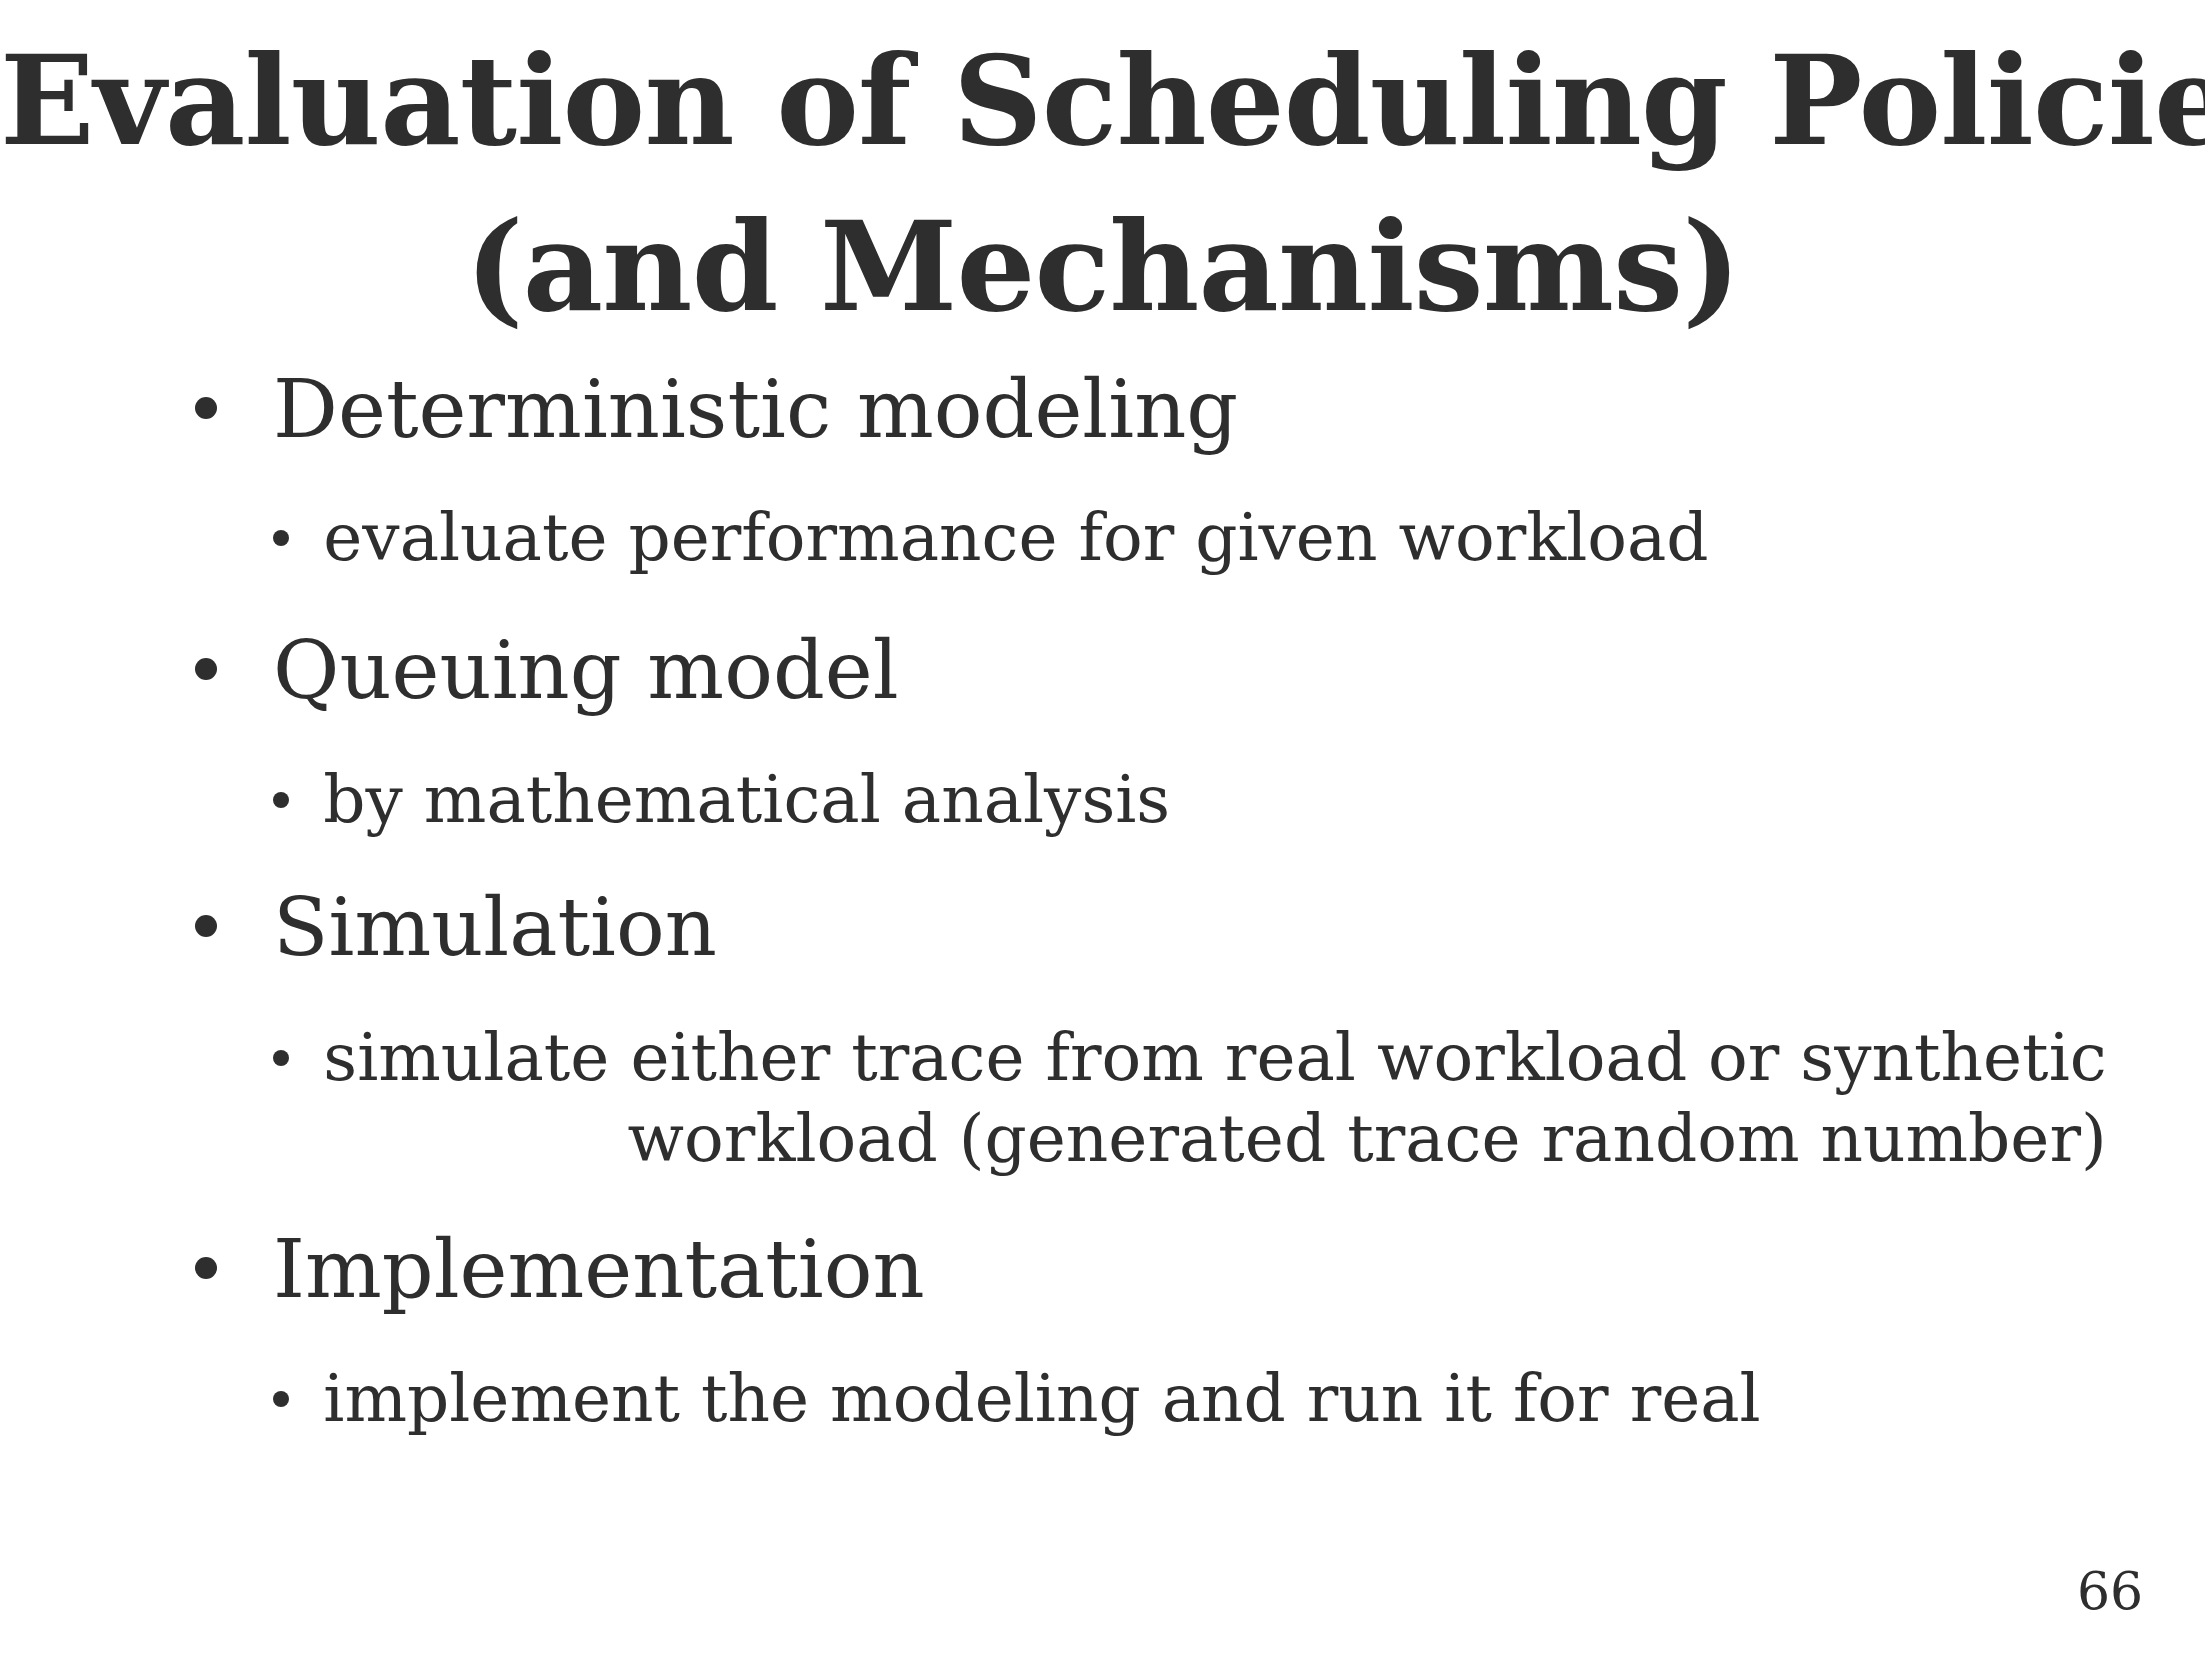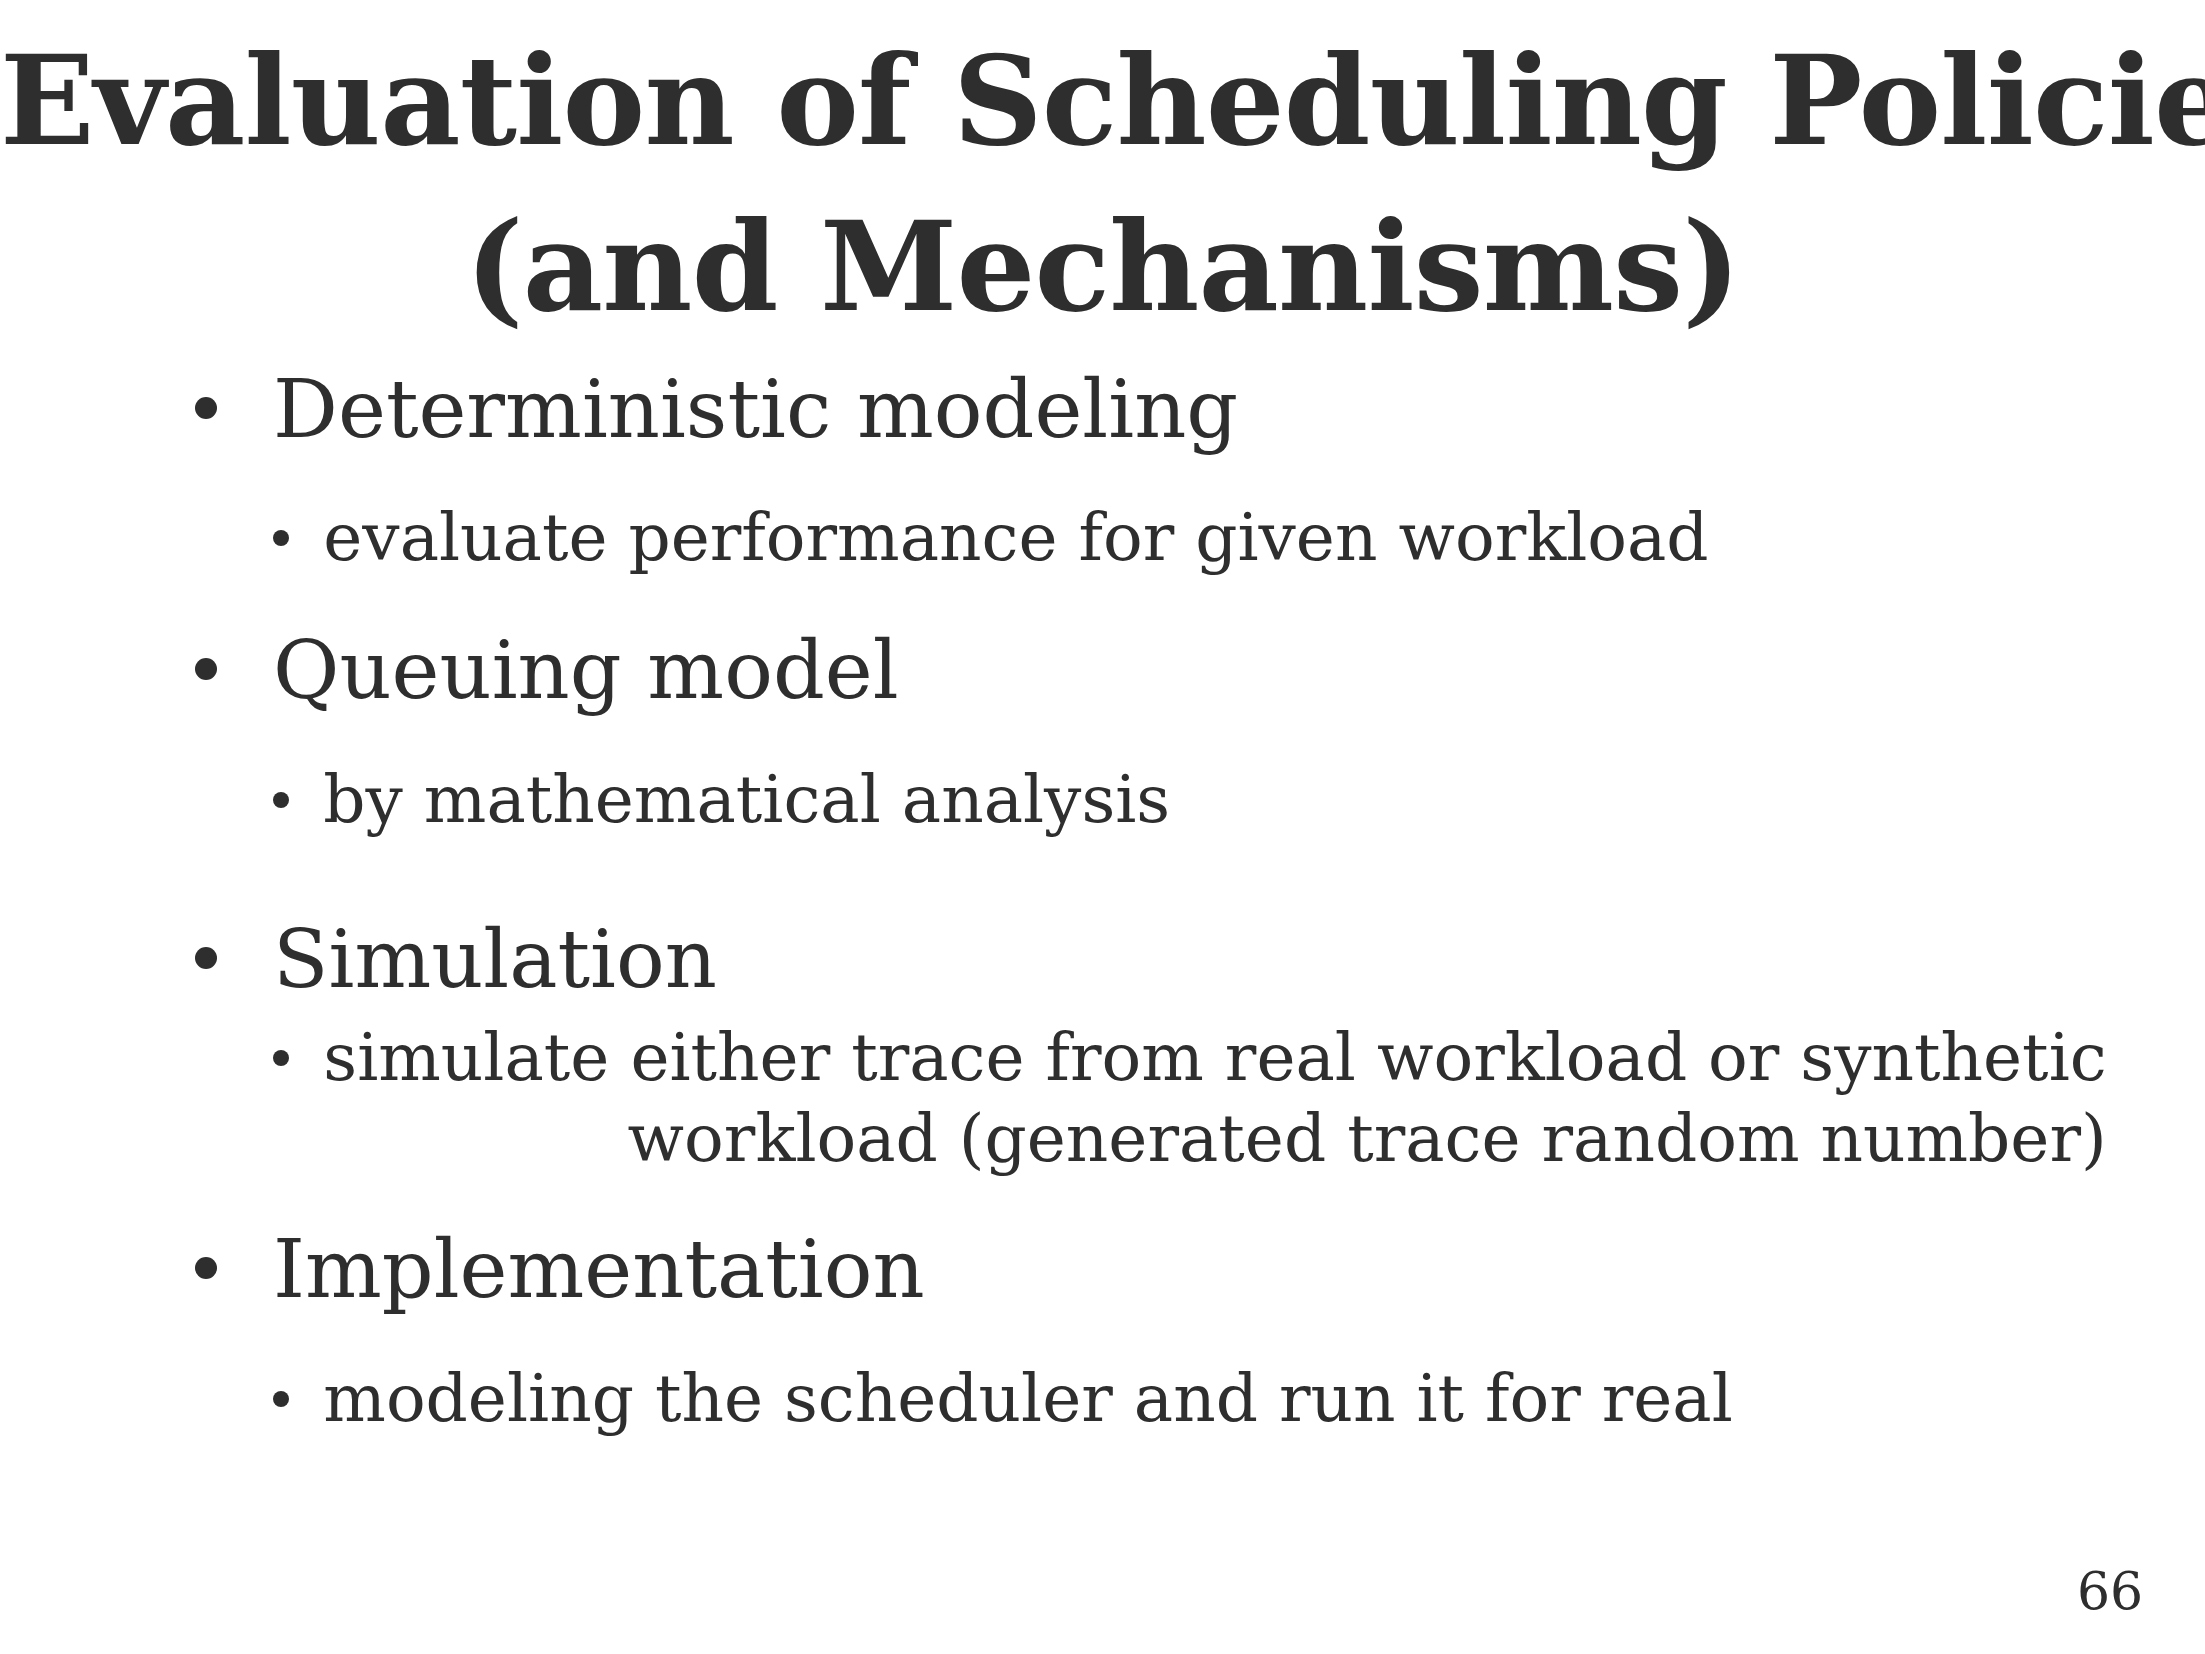--- a/index.html
+++ b/index.html
@@ -97,39 +97,39 @@
     <span class="dot"></span>
     <span class="item-text">Queuing model</span>
   </div>
   <div class="bullet-item level-2" style="top:759px">
     <span class="dot"></span>
     <span class="item-text">
         <span class="line">by mathematical analysis</span>
       </span>
   </div>
 
-  <div class="bullet-item level-1" style="top:910px">
+  <div class="bullet-item level-1" style="top:878px">
     <span class="dot"></span>
     <span class="item-text">Simulation</span>
   </div>
   <div class="bullet-item level-2" style="top:1017px">
     <span class="dot"></span>
     <span class="item-text">
         <span class="line">simulate either trace from real workload or synthetic</span>
         <span class="line">workload (generated trace random number)</span>
       </span>
   </div>
 
   <div class="bullet-item level-1" style="top:1220px">
     <span class="dot"></span>
     <span class="item-text">Implementation</span>
   </div>
   <div class="bullet-item level-2" style="top:1358px">
     <span class="dot"></span>
     <span class="item-text">
-        <span class="line">modeling the scheduler and run it for real</span>
+        <span class="line">implement the modeling and run it for real</span>
       </span>
   </div>
 
   <div class="page-number">66</div>
 
 </div>
 
 
 </body></html>

